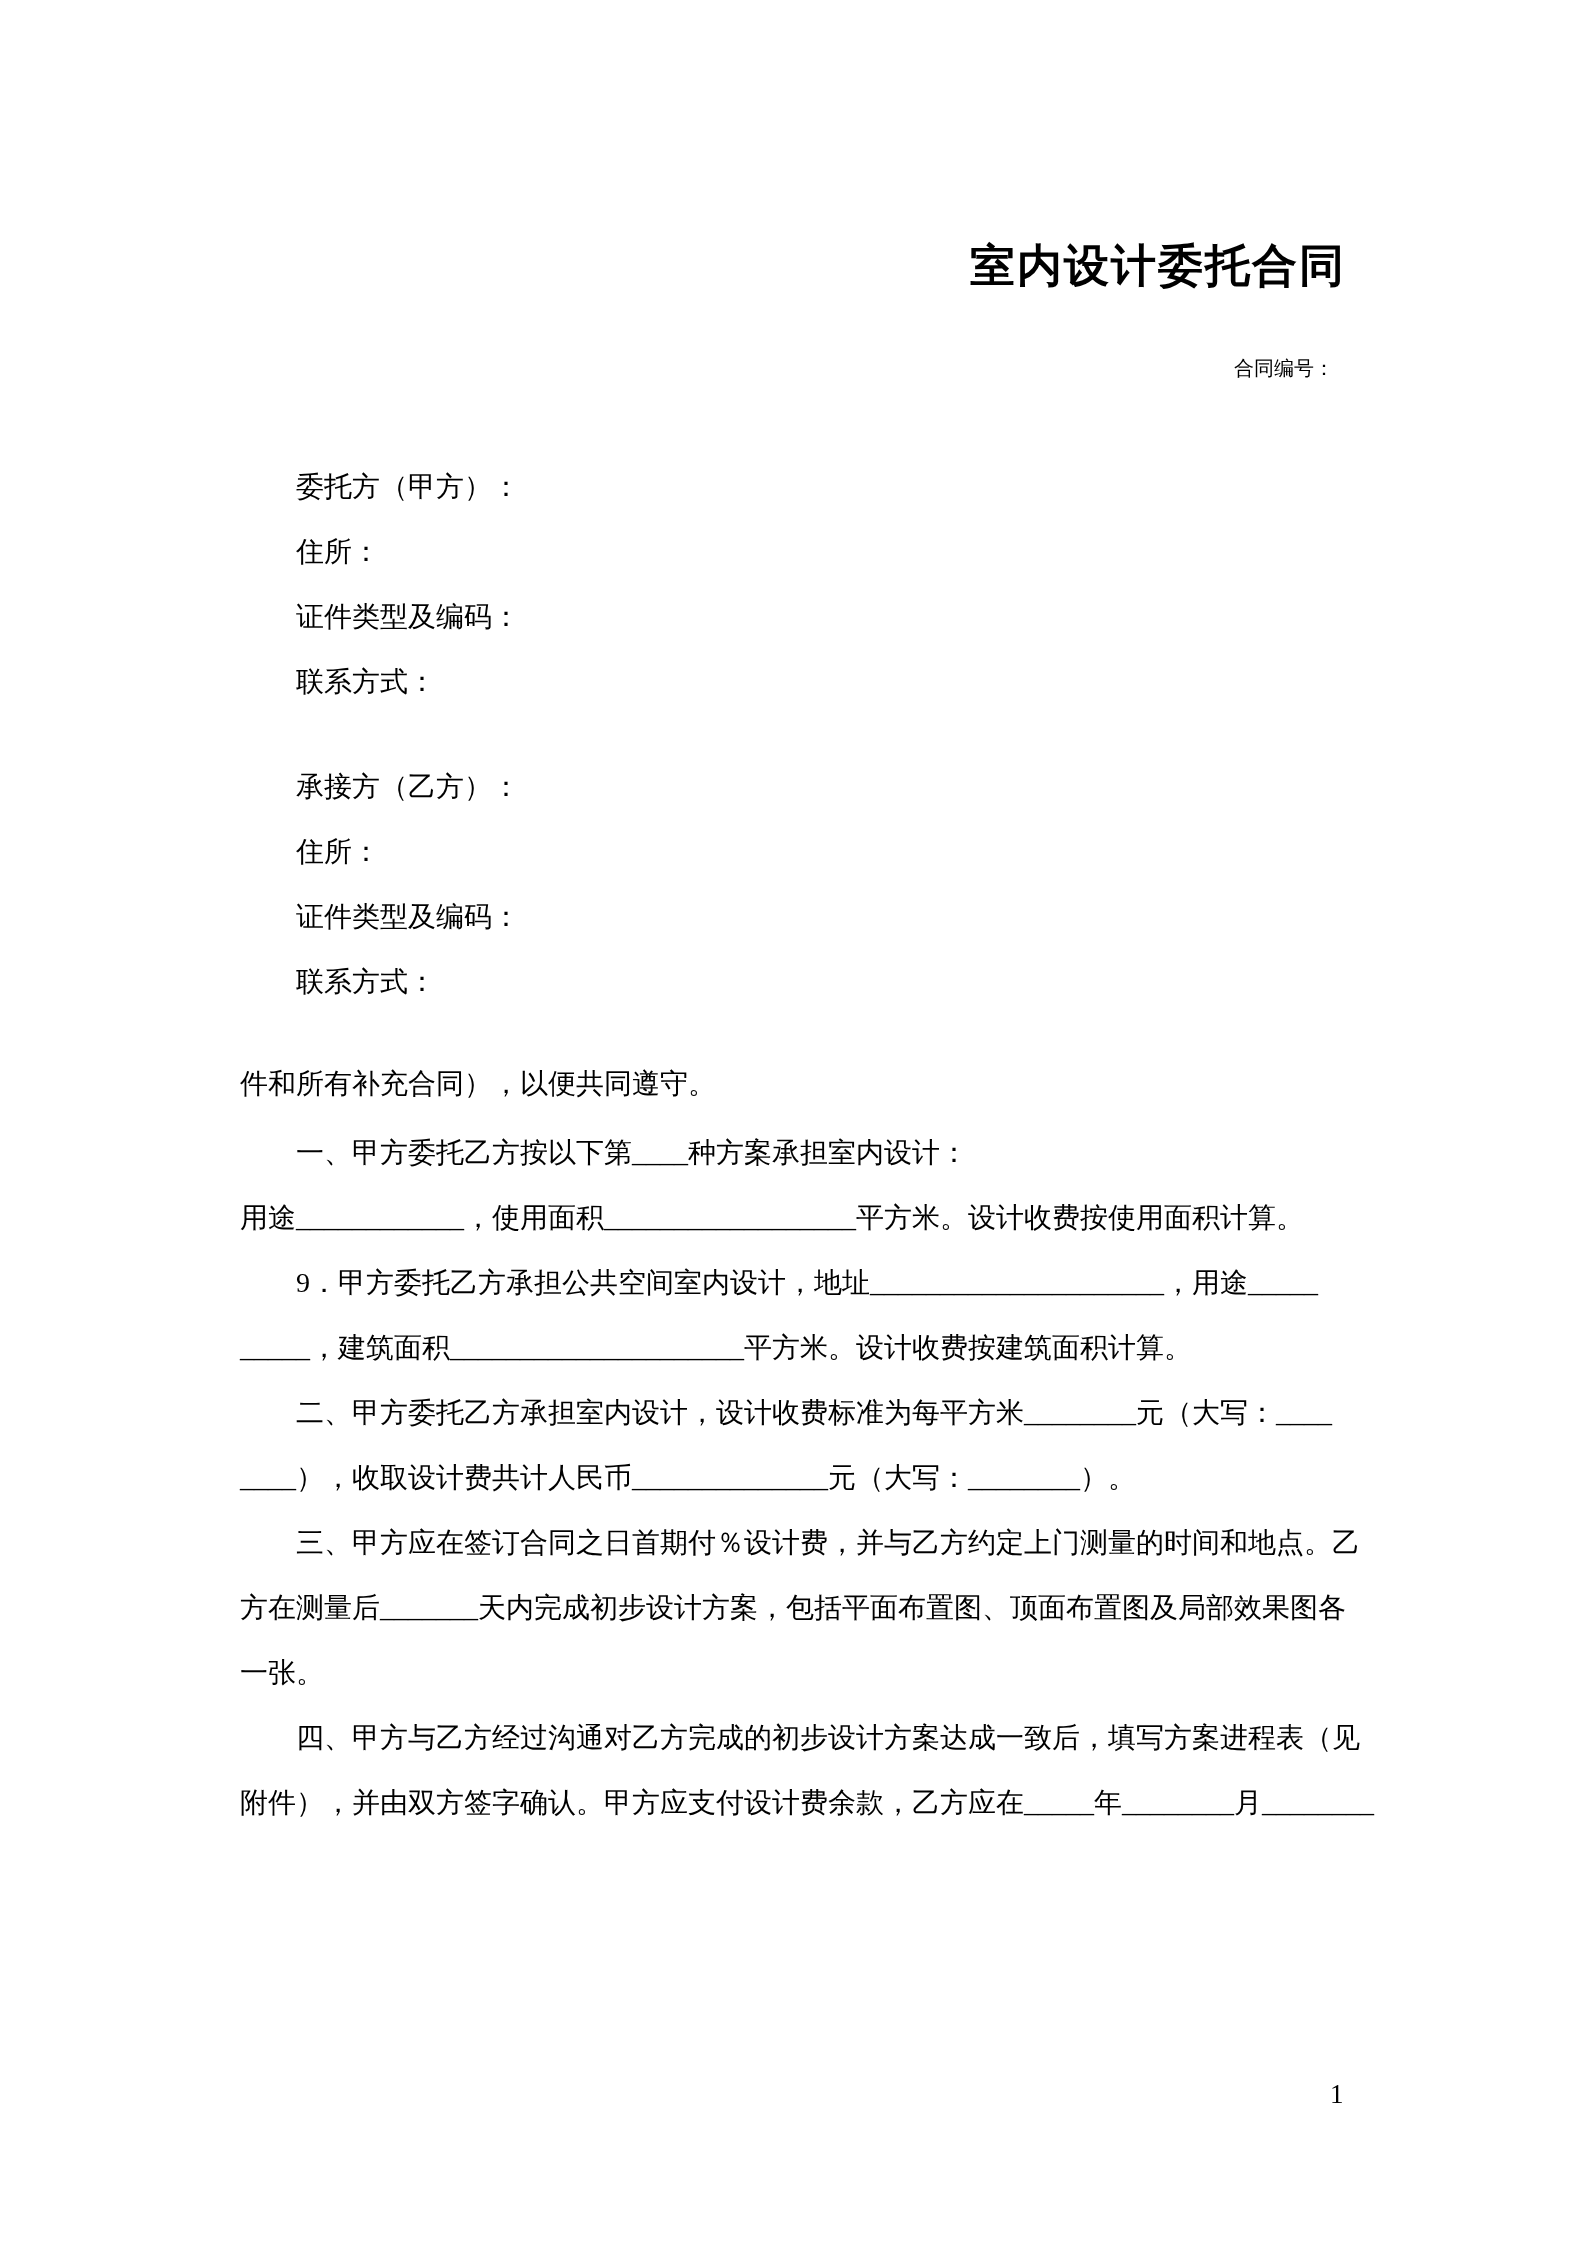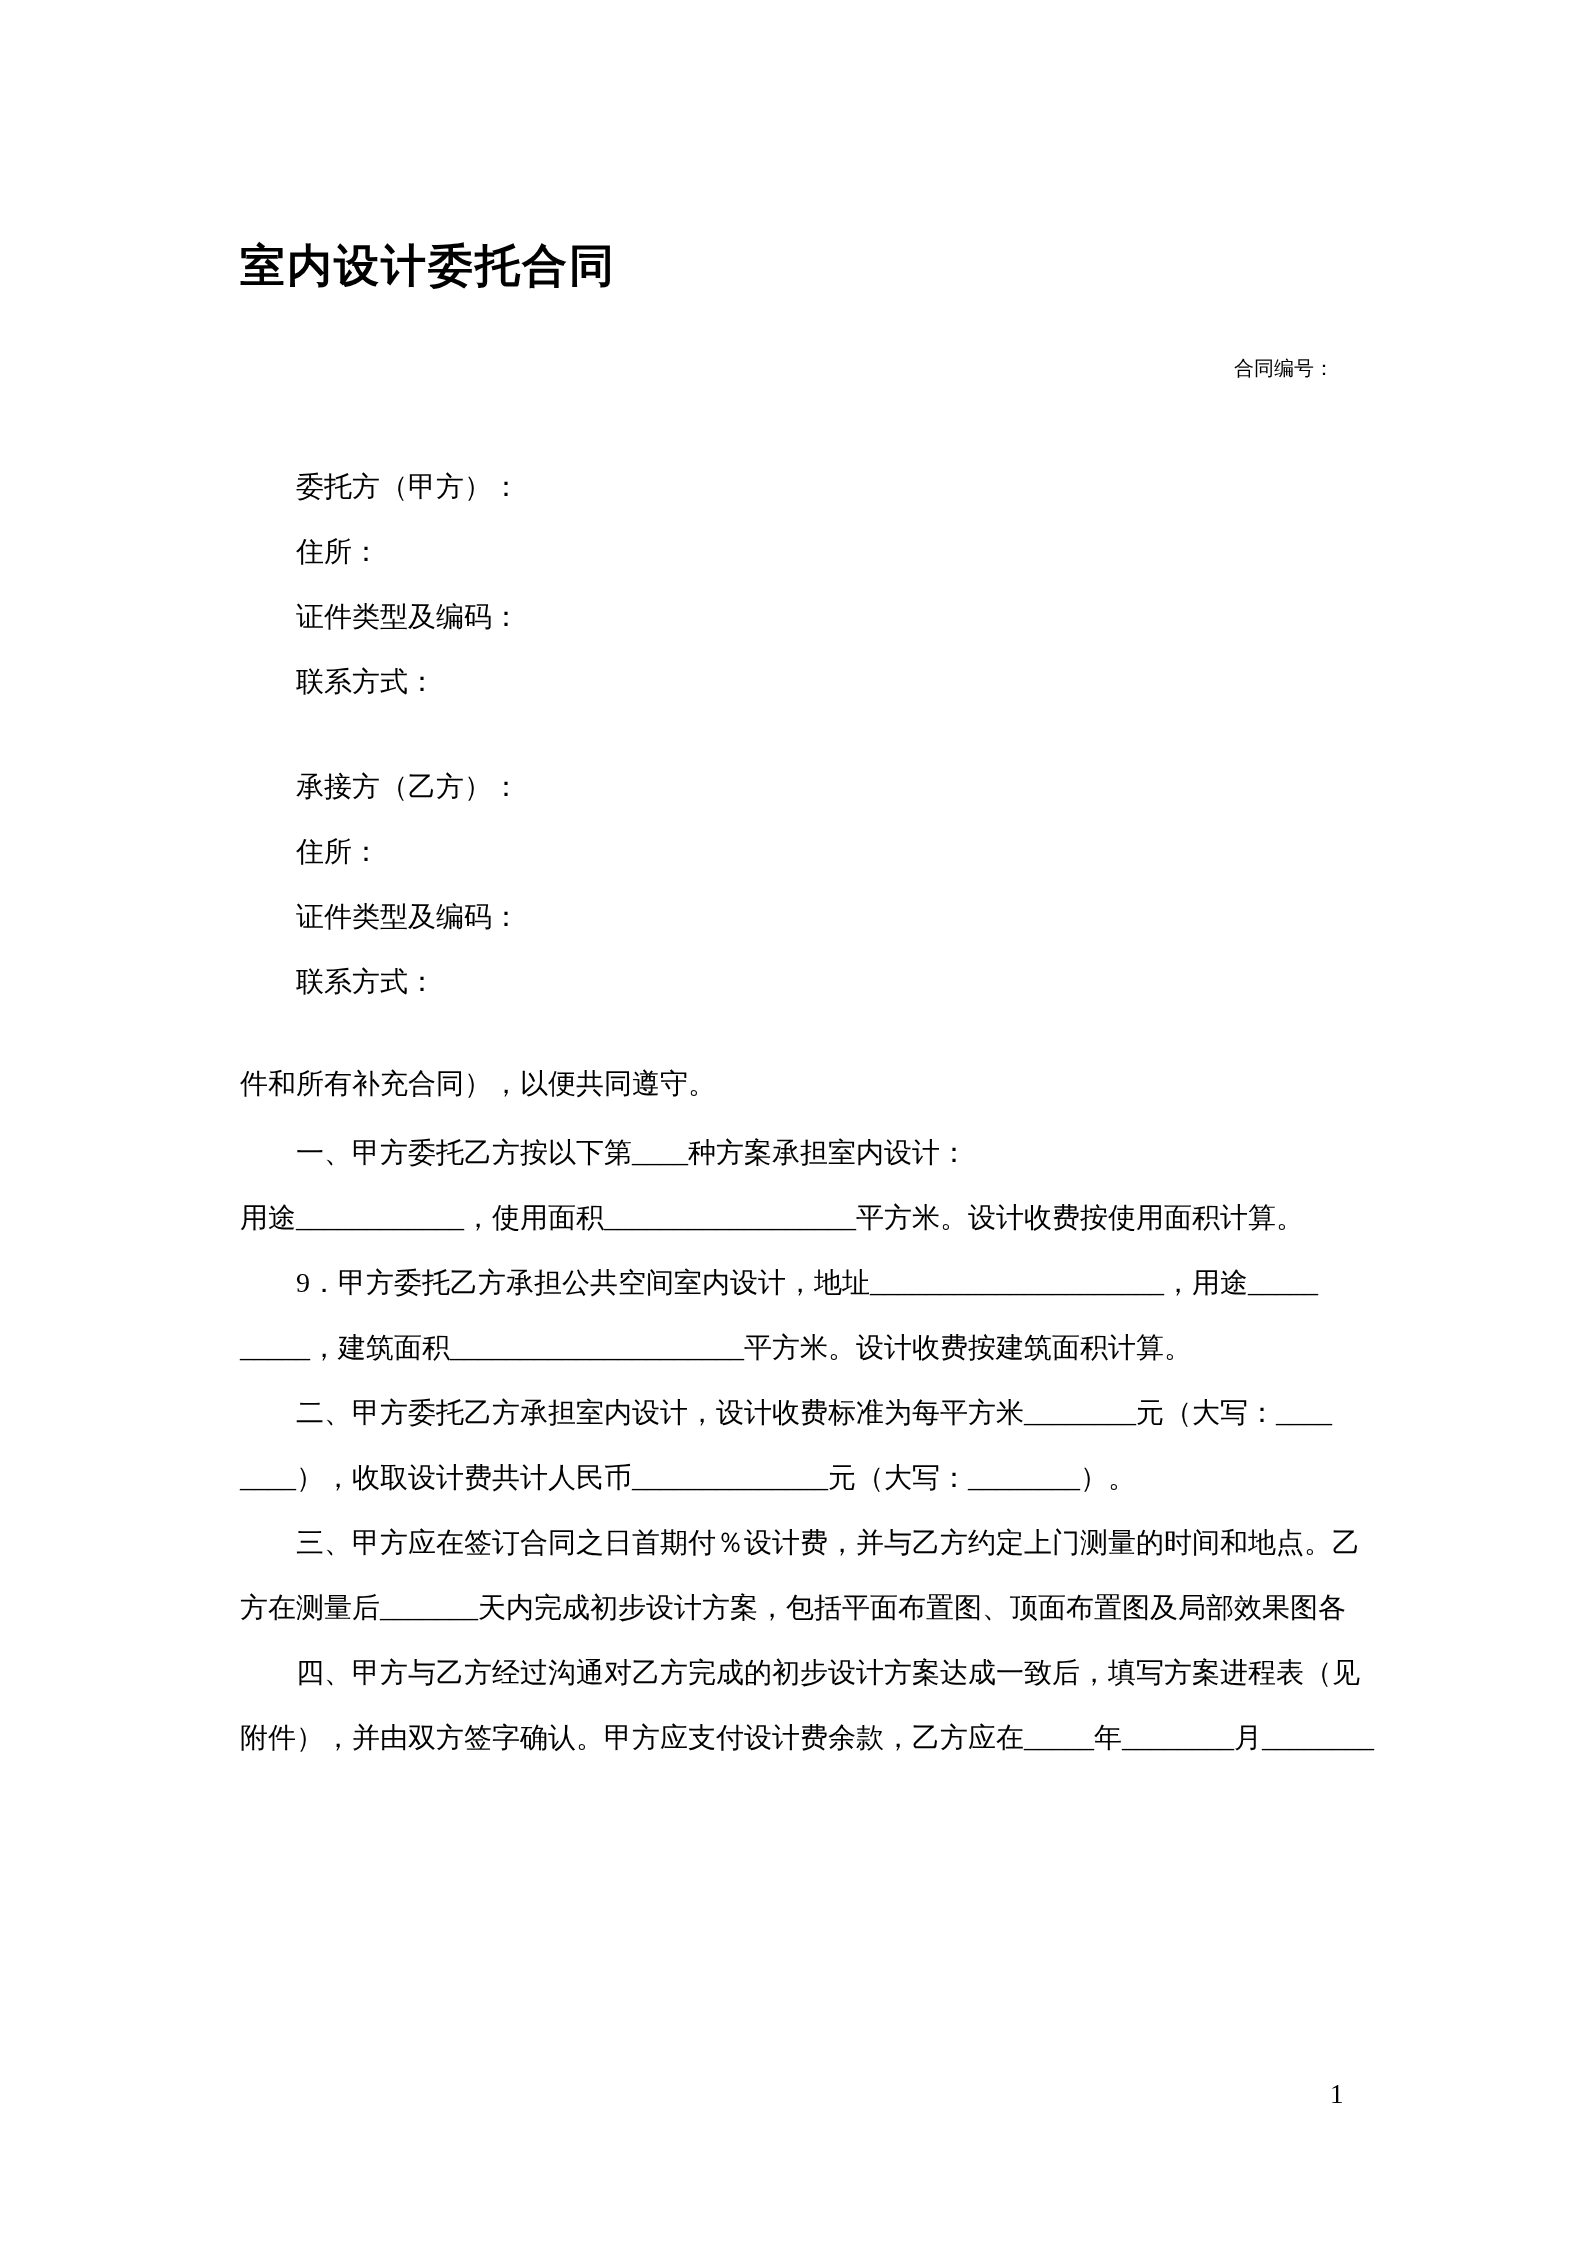--- a/index.html
+++ b/index.html
@@ -13,21 +13,21 @@
     font-family: "Liberation Serif", "DejaVu Serif", serif;
     overflow: hidden;
   }
   .content { margin: 0 240px; }
   .title {
     margin: 238px 0 0 0;
     padding: 0;
     font-size: 45px;
     line-height: 56px;
     font-weight: 700;
-    text-align: left;
+    text-align: right;
     letter-spacing: 2px;
   }
   .contract-no {
     margin-top: 52px;
     font-size: 20px;
     line-height: 44px;
     text-align: right;
     padding-right: 12px;
   }
   .line { white-space: pre; font-size: 28px; }
@@ -77,20 +77,21 @@
 
     <div class="clauses">
       <div class="line indent">一、甲方委托乙方按以下第____种方案承担室内设计：</div>
       <div class="line">用途____________，使用面积__________________平方米。设计收费按使用面积计算。</div>
       <div class="line indent">9．甲方委托乙方承担公共空间室内设计，地址_____________________，用途_____</div>
       <div class="line">_____，建筑面积_____________________平方米。设计收费按建筑面积计算。</div>
       <div class="line indent">二、甲方委托乙方承担室内设计，设计收费标准为每平方米________元（大写：____</div>
       <div class="line">____），收取设计费共计人民币______________元（大写：________）。</div>
       <div class="line indent">三、甲方应在签订合同之日首期付％设计费，并与乙方约定上门测量的时间和地点。乙</div>
       <div class="line">方在测量后_______天内完成初步设计方案，包括平面布置图、顶面布置图及局部效果图各</div>
+      <div class="line">一张。</div>
       <div class="line indent">四、甲方与乙方经过沟通对乙方完成的初步设计方案达成一致后，填写方案进程表（见</div>
       <div class="line">附件），并由双方签字确认。甲方应支付设计费余款，乙方应在_____年________月________</div>
     </div>
 
   </div>
 
   <div class="page-number">1</div>
 </div>
 
 </body></html>

